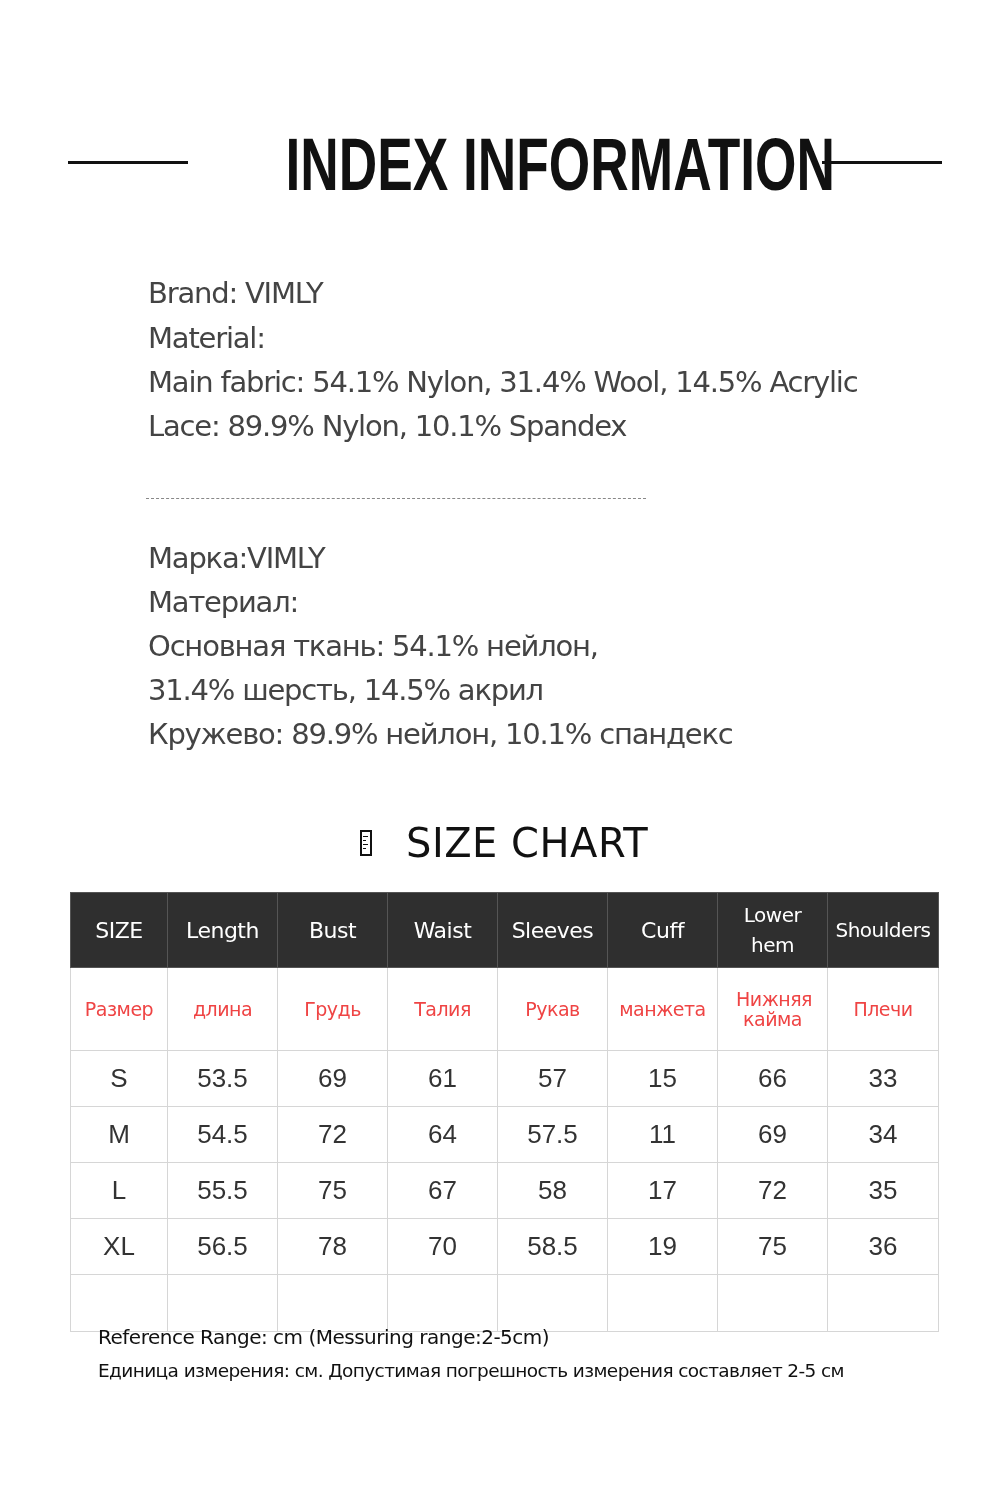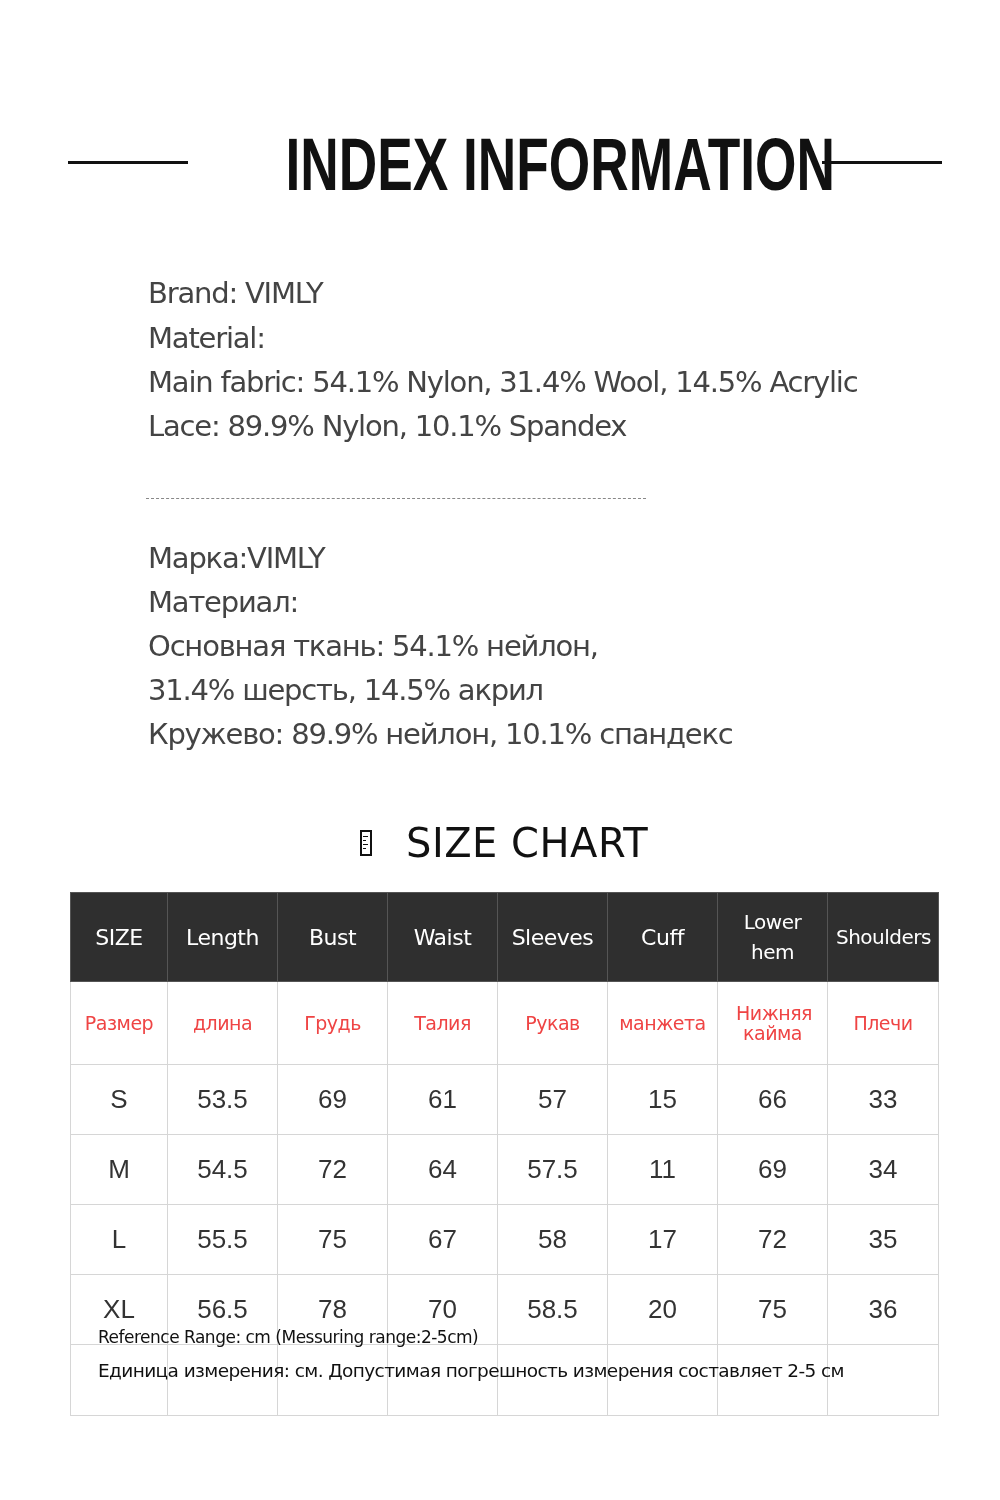--- a/index.html
+++ b/index.html
@@ -28,34 +28,34 @@
   }
   .size-title { position: absolute; top: 815px; left: 360px; height: 56px; display: flex; align-items: center; }
   .ruler {
     width: 12px; height: 26px; border: 2px solid #111; box-sizing: border-box; position: relative; margin-right: 34px;
   }
   .ruler i { position: absolute; left: 1px; height: 1px; background: #111; display: block; }
   .size-title-text { font-family: "DejaVu Sans", sans-serif; font-size: 40px; color: #111; letter-spacing: 0.5px; }
   table.chart {
     position: absolute; top: 892px; left: 70px; width: 868px; border-collapse: collapse; table-layout: fixed;
   }
-  table.chart td, table.chart th { border: 1.5px solid #d6d6d6; text-align: center; padding: 8px; }
+  table.chart td, table.chart th { border: 1.5px solid #d6d6d6; text-align: center; padding: 1px; }
   table.chart thead th {
     background: #2f2f2f; color: #fff; font-weight: normal; height: 72px; font-size: 22px;
     font-family: "DejaVu Sans", sans-serif; border-color: #555; letter-spacing: -0.5px;
   }
   table.chart thead th.small { font-size: 20px; line-height: 30px; }
   table.chart tr.ru td { height: 58px; font-size: 19px; color: #ef4444; letter-spacing: -0.5px; }
   table.chart tr.ru td.two { line-height: 20px; }
   table.chart tr.val td {
     height: 53px; font-size: 26px; color: #333; font-family: "Liberation Sans", sans-serif;
   }
   table.chart tr.empty td { height: 54px; }
   .notes { position: absolute; left: 98px; top: 1322px; color: #111; white-space: nowrap; }
-  .notes .n1 { font-size: 17px; height: 34px; line-height: 30px; letter-spacing: -0.5px; }
+  .notes .n1 { font-size: 20px; height: 34px; line-height: 30px; letter-spacing: -0.5px; }
   .notes .n2 { font-size: 18.5px; line-height: 30px; letter-spacing: -0.6px; }
 </style>
 </head>
 <body>
 
 <div class="title-row">
   <div class="title-line left"></div>
   <div class="title-text">INDEX INFORMATION</div>
   <div class="title-line right"></div>
 </div>
@@ -150,21 +150,21 @@
       <td>17</td>
       <td>72</td>
       <td>35</td>
     </tr>
     <tr class="val">
       <td>XL</td>
       <td>56.5</td>
       <td>78</td>
       <td>70</td>
       <td>58.5</td>
-      <td>20</td>
+      <td>19</td>
       <td>75</td>
       <td>36</td>
     </tr>
     <tr class="empty">
       <td></td>
         <td></td>
       <td></td>
         <td></td>
       <td></td>
         <td></td>

